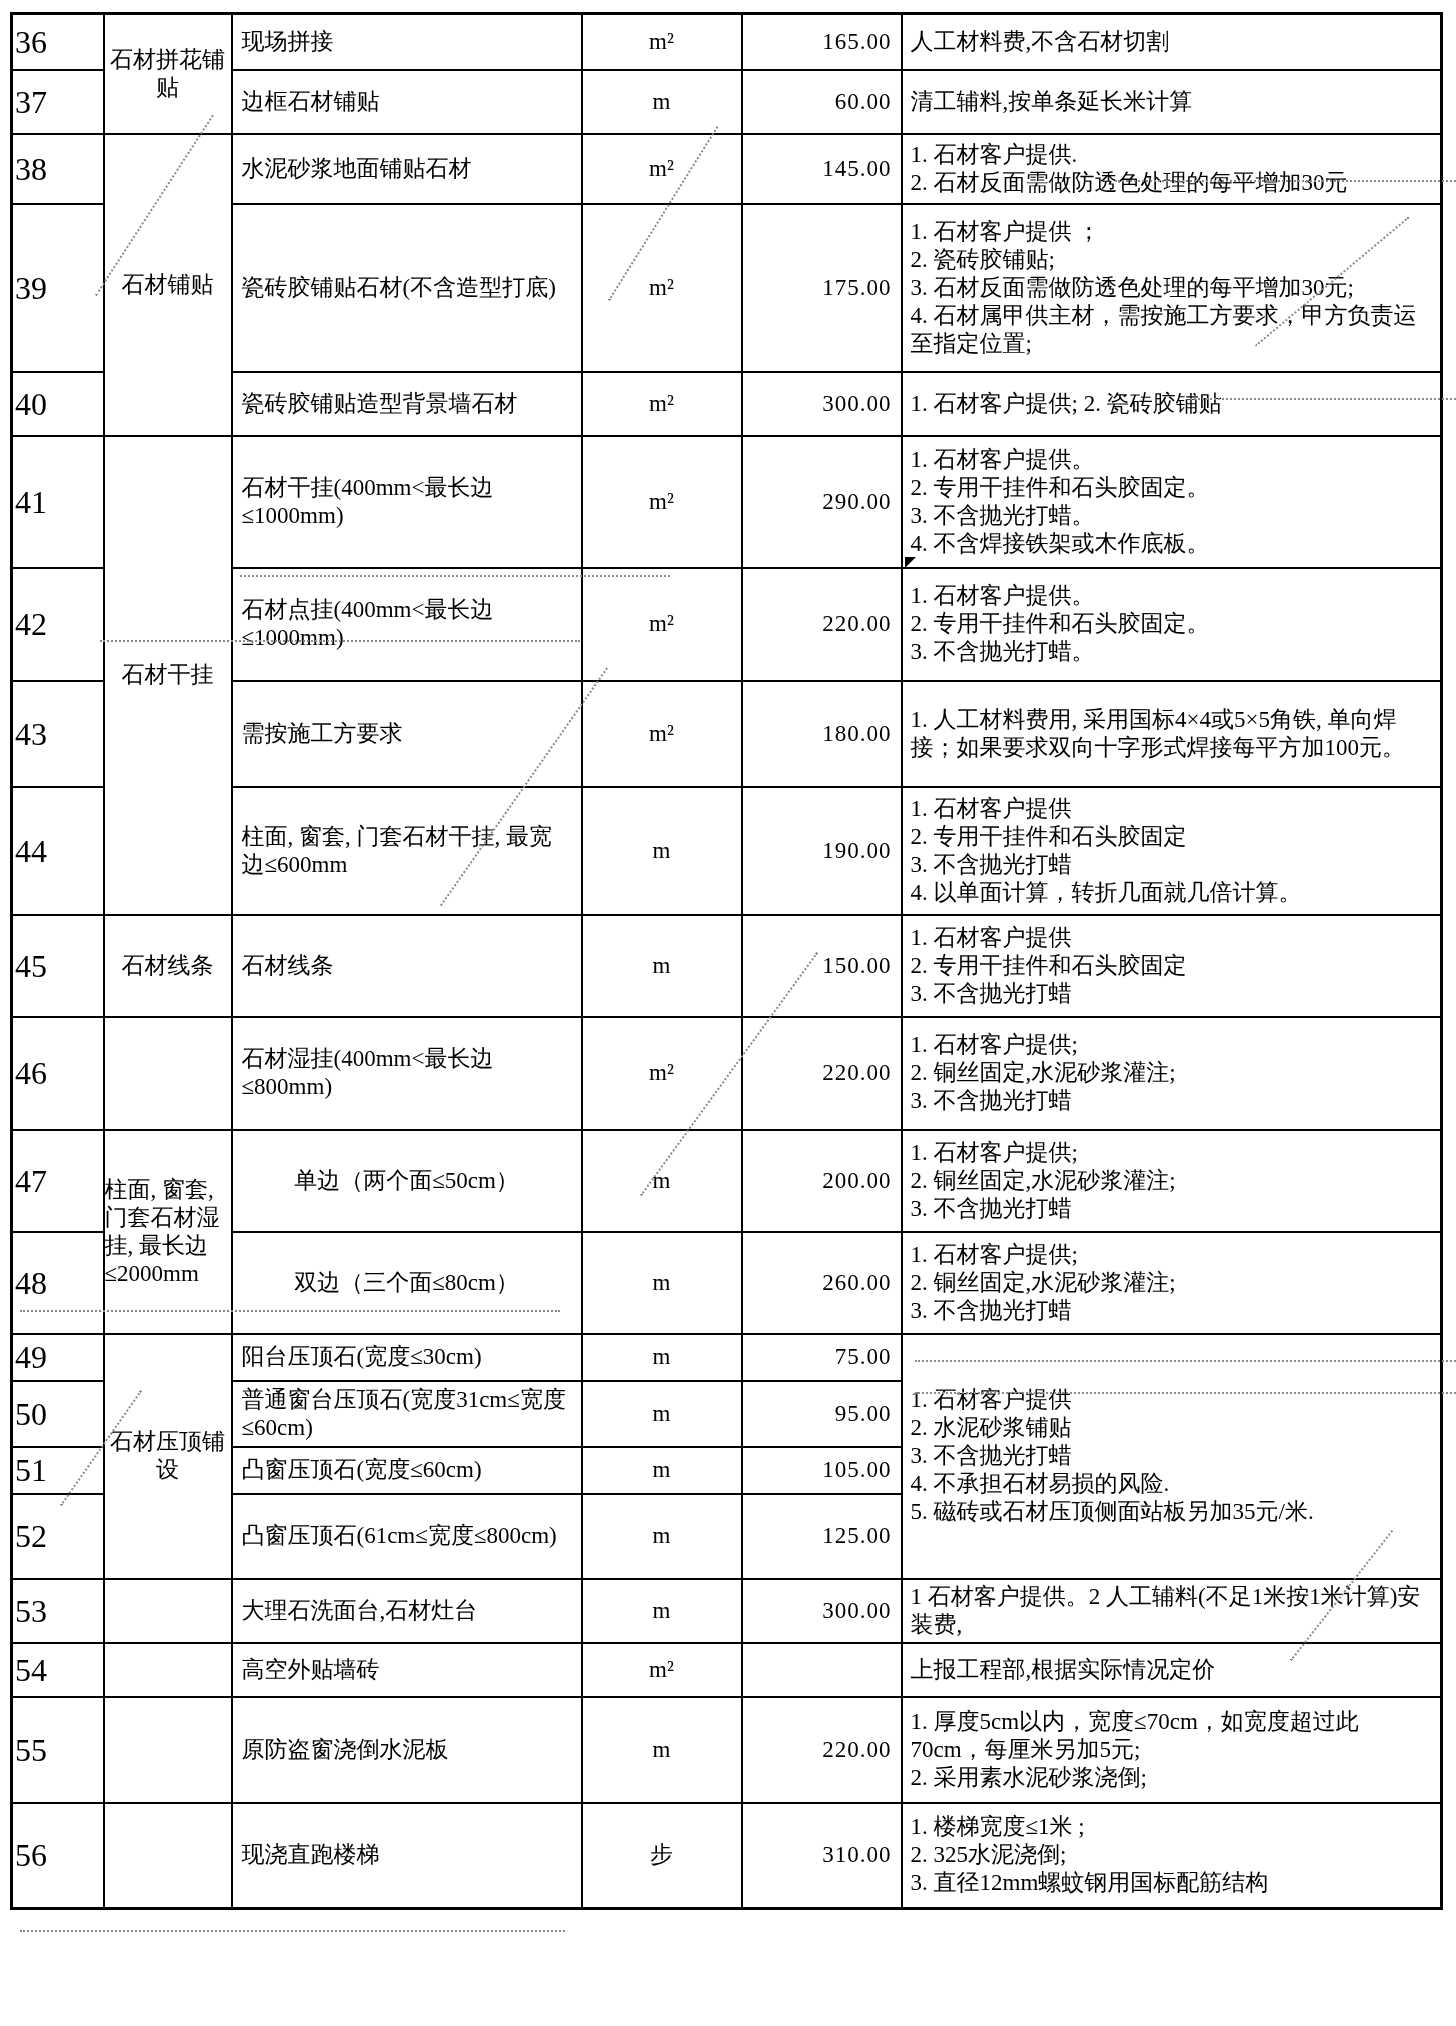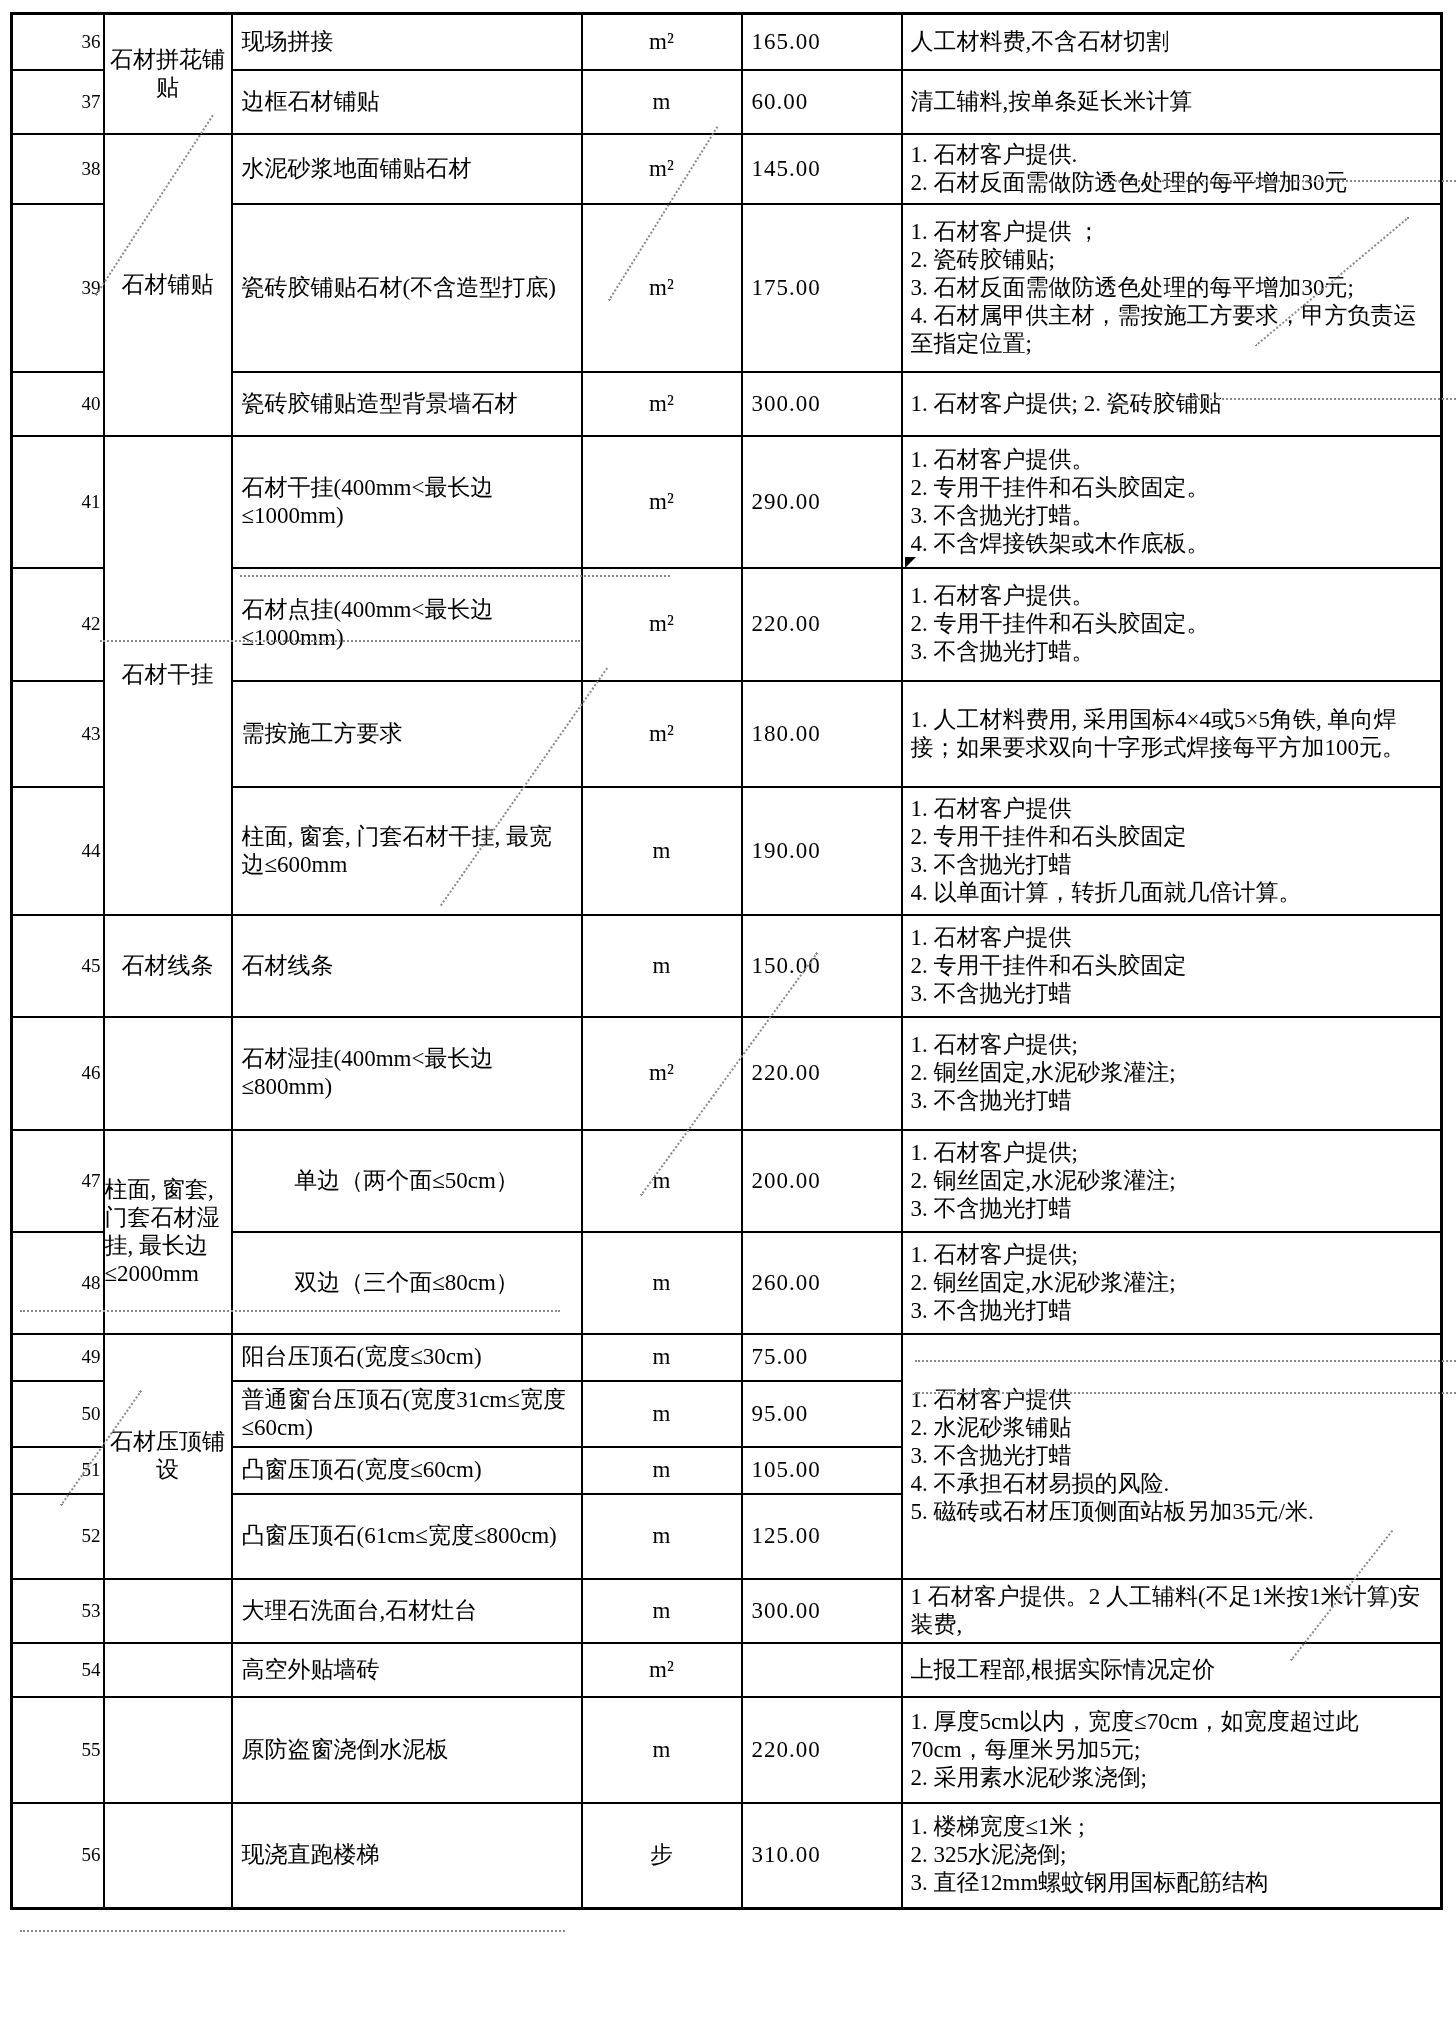--- a/index.html
+++ b/index.html
@@ -12,27 +12,27 @@
     position:absolute; left:10px; top:12px; width:1430px;
     border-collapse:collapse; table-layout:fixed;
     border:3px solid #000;
   }
   td {
     border:2px solid #000;
     font-size:23px; line-height:28px;
     vertical-align:middle; padding:3px 9px;
     overflow:hidden;
   }
-  td.no    { text-align:right; font-size:19px; padding:3px 2px; }
+  td.no    { text-align:left; font-size:32px; padding:3px 2px; }
   td.cat   { text-align:center; padding:3px 0; }
   td.cat.wrapleft { text-align:left; }
   td.item  { text-align:left; }
   td.item.center { text-align:center; }
   td.unit  { text-align:center; }
-  td.price { text-align:left; letter-spacing:1px; }
+  td.price { text-align:right; letter-spacing:1px; }
   td.note  { text-align:left; white-space:pre-line; padding:3px 8px; }
   
   .dot-h { position:absolute; border-top:2px dotted #8a8a8a; height:0; }
   .dot-d { position:absolute; border-top:2px dotted #8a8a8a; height:0; transform-origin:left top; }
   .corner-mark {
     position:absolute; width:0; height:0;
     border-left:11px solid #000; border-bottom:11px solid transparent;
   }
 </style>
 </head>

